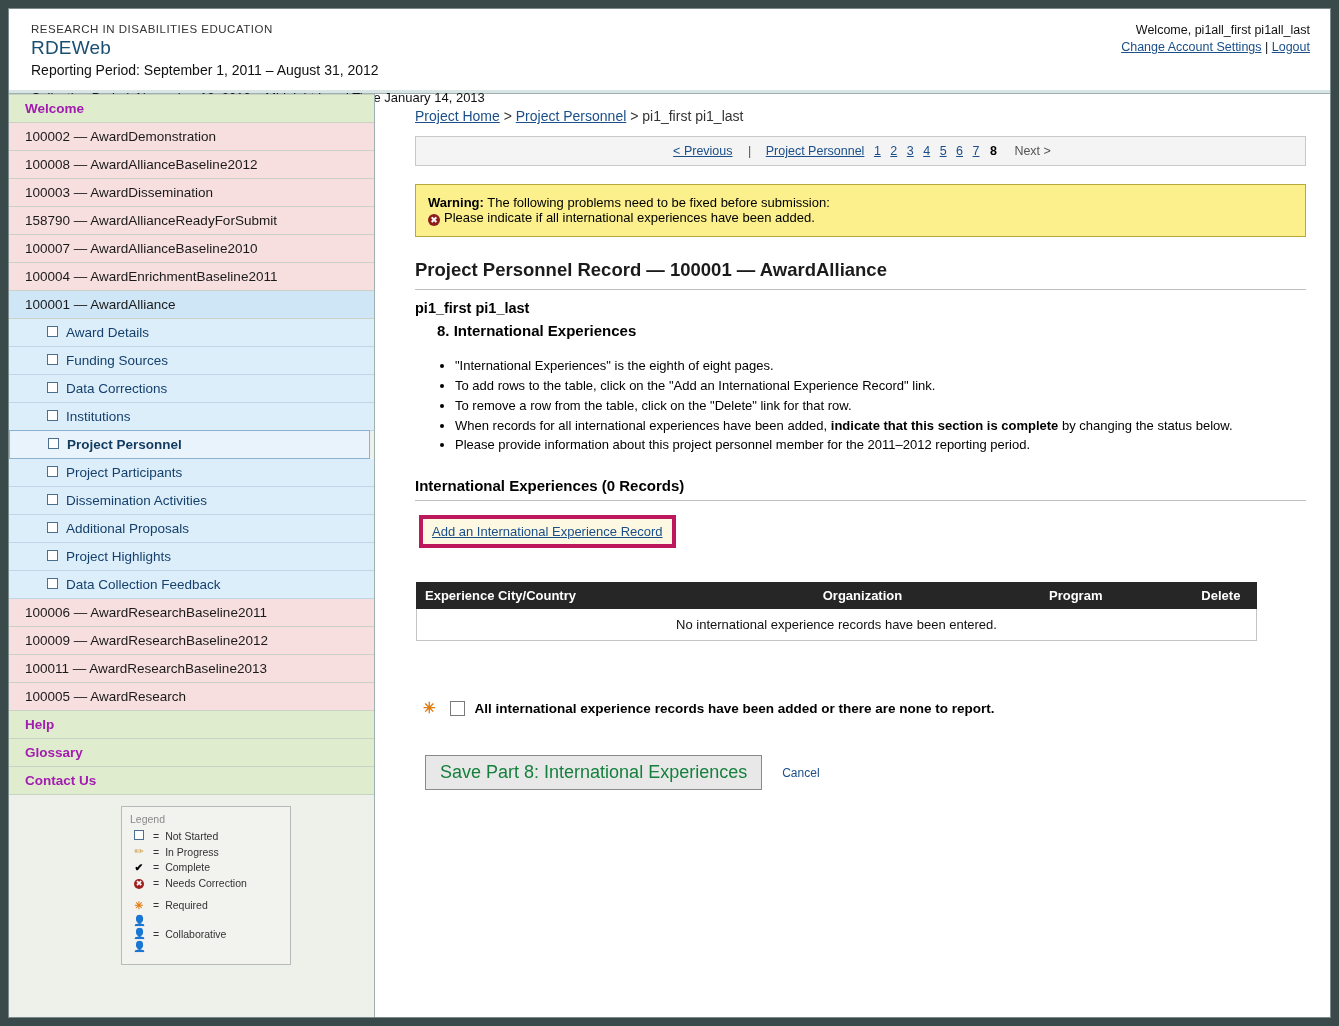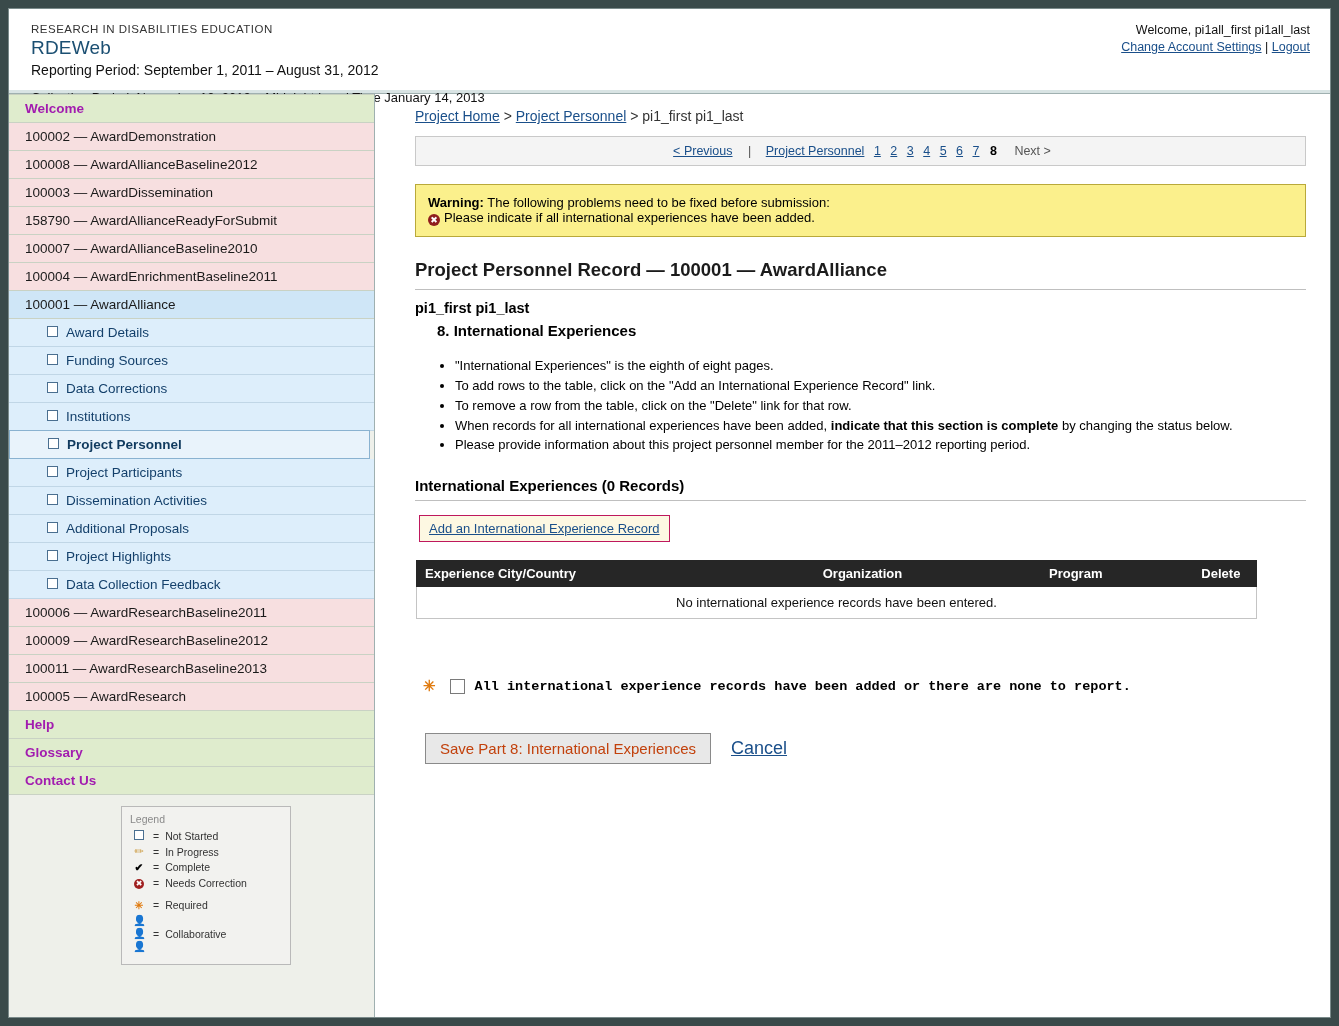--- a/index.html
+++ b/index.html
@@ -269,25 +269,25 @@
   ul.info li { margin: 1px 0; }
   h2.sub {
     font-size: 15px;
     font-weight: bold;
     margin: 22px 0 4px 0;
     border-bottom: 1px solid #bfbfbf;
     padding-bottom: 6px;
   }
   .add-link {
     display: inline-block;
-    border: 1px solid #be185d;
+    border: 4px solid #be185d;
     background: #fdf8e2;
     padding: 5px 9px;
     font-size: 13px;
-    margin: 10px 0 18px 4px;
+    margin: 10px 0 34px 4px;
   }
   .add-link a { color: #1a4f8a; text-decoration: underline; }
   table.grid {
     width: 841px;
     border-collapse: collapse;
     margin-left: 1px;
     font-size: 13px;
   }
   table.grid th {
     background: #262626;
@@ -318,40 +318,39 @@
     font-size: 15px;
     margin-right: 14px;
   }
   .chk {
     width: 13px; height: 13px;
     border: 1px solid #7a7a7a;
     background: #fff;
     display: inline-block;
     margin-right: 10px;
   }
-  .checkrow .lbl { font-weight: bold; font-family: Liberation Mono, monospace; }
+  .checkrow .lbl { font-weight: bold; }
   .actions {
     margin: 38px 0 0 10px;
     display: flex;
     align-items: center;
   }
   .btn {
     border: 1px solid #8a8a8a;
     background: #e8e8e8;
     padding: 6px 14px;
-    font-size: 15px;
-    color: #c2410c;
+    font-size: 18px;
+    color: #15803d;
     cursor: pointer;
     font-family: "Liberation Sans", sans-serif;
   }
   .cancel-link {
     margin-left: 20px;
     color: #1a4f8a;
-    text-decoration: underline;
-    font-size: 18px;
+    font-size: 12px;
     cursor: pointer;
   }
 </style>
 </head>
 <body>
 
 <div class="page">
   <div class="frame">
 
     <div class="header">

